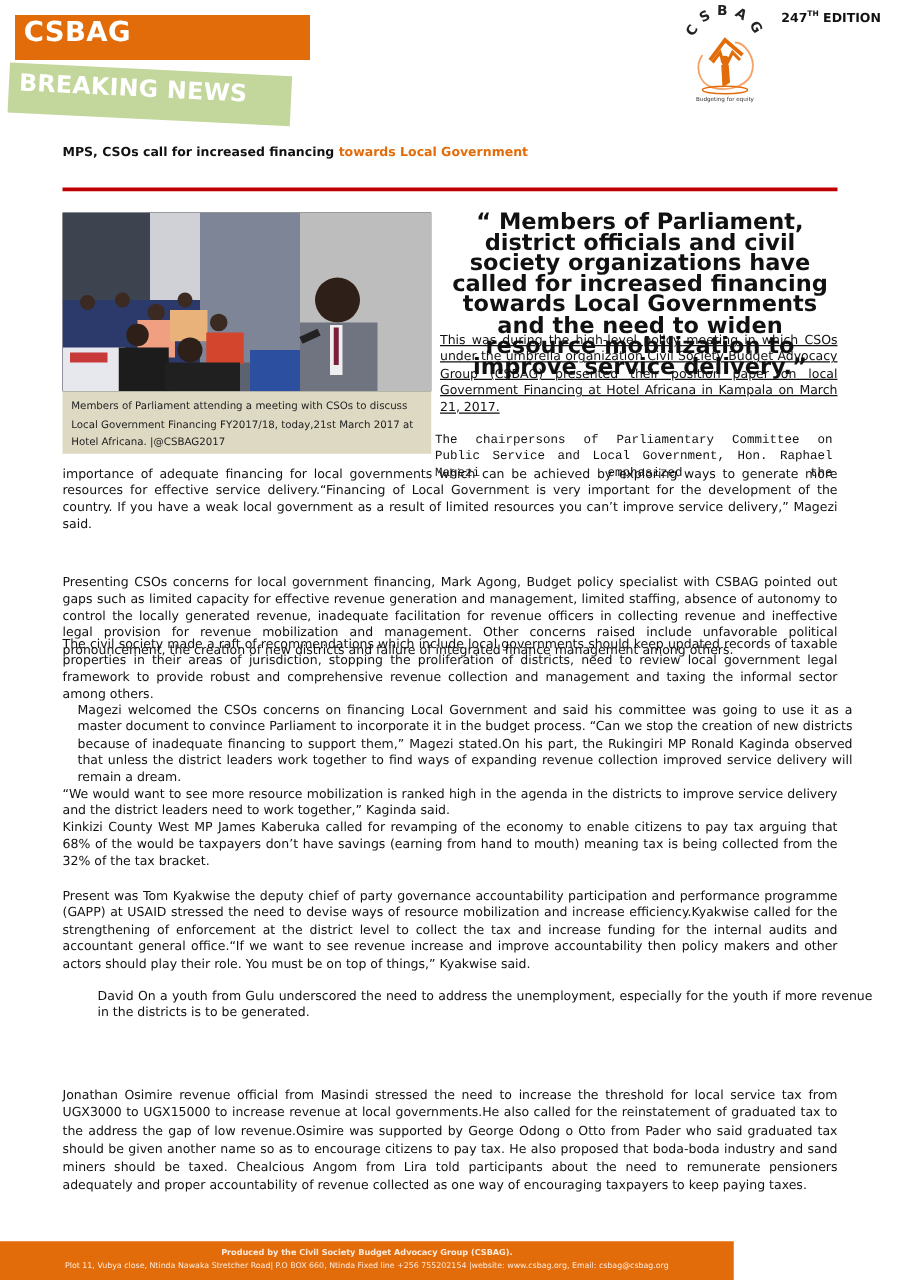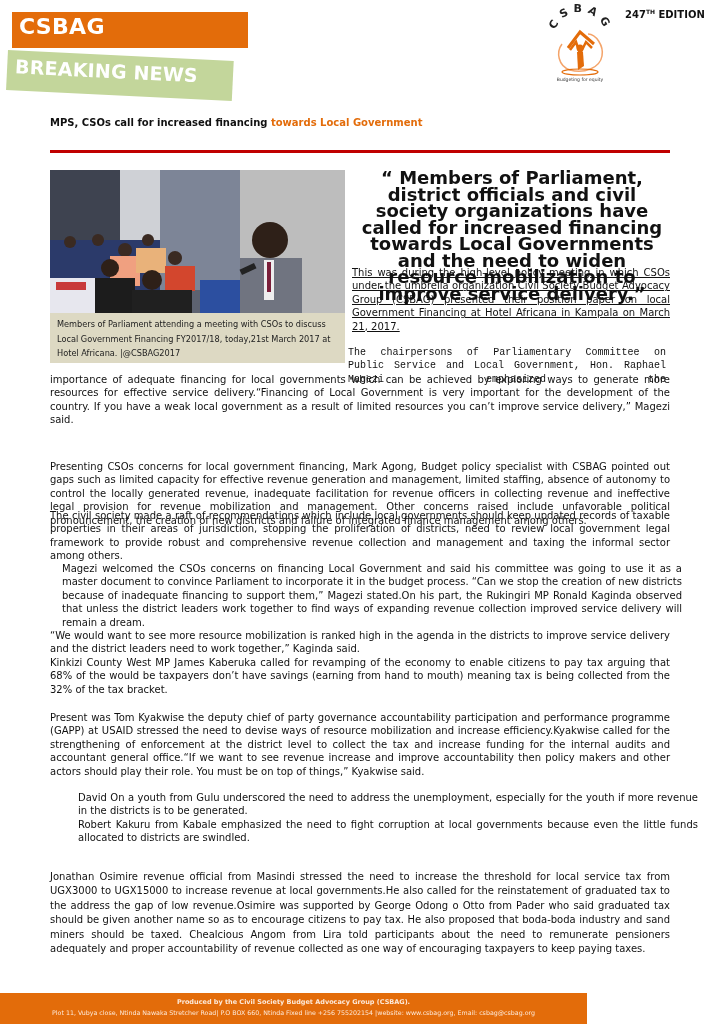--- a/index.html
+++ b/index.html
@@ -121,20 +121,19 @@
 <p class="para p3">Presenting CSOs concerns for local government financing, Mark Agong, Budget policy specialist with CSBAG pointed out gaps such as limited capacity for effective revenue generation and management, limited staffing, absence of autonomy to control the locally generated revenue, inadequate facilitation for revenue officers in collecting revenue and ineffective legal provision for revenue mobilization and management. Other concerns raised include unfavorable political pronouncement, the creation of new districts and failure of integrated finance management among others.</p>
 <p class="para p4">The civil society made a raft of recommendations which include local governments should keep updated records of taxable properties in their areas of jurisdiction, stopping the proliferation of districts, need to review local government legal framework to provide robust and comprehensive revenue collection and management and taxing the informal sector among others.</p>
 <p class="para p5">Magezi welcomed the CSOs concerns on financing Local Government and said his committee was going to use it as a master document to convince Parliament to incorporate it in the budget process. “Can we stop the creation of new districts because of inadequate financing to support them,” Magezi stated.On his part, the Rukingiri MP Ronald Kaginda observed that unless the district leaders work together to find ways of expanding revenue collection improved service delivery will remain a dream.</p>
 <div class="para p6">
   <div>“We would want to see more resource mobilization is ranked high in the agenda in the districts to improve service delivery and the district leaders need to work together,” Kaginda said.</div>
   <div>Kinkizi County West MP James Kaberuka called for revamping of the economy to enable citizens to pay tax arguing that 68% of the would be taxpayers don’t have savings (earning from hand to mouth) meaning tax is being collected from the 32% of the tax bracket.</div>
 </div>
 <p class="para p7">Present was Tom Kyakwise the deputy chief of party governance accountability participation and performance programme (GAPP) at USAID stressed the need to devise ways of resource mobilization and increase efficiency.Kyakwise called for the strengthening of enforcement at the district level to collect the tax and increase funding for the internal audits and accountant general office.“If we want to see revenue increase and improve accountability then policy makers and other actors should play their role. You must be on top of things,” Kyakwise said.</p>
 <div class="para p8">
   <div>David On a youth from Gulu underscored the need to address the unemployment, especially for the youth if more revenue in the districts is to be generated.</div>
-  <div>Robert Kakuru from Kabale emphasized the need to fight corruption at local governments because even the little funds allocated to districts are swindled.</div>
 </div>
 <p class="para p9">Jonathan Osimire revenue official from Masindi stressed the need to increase the threshold for local service tax from UGX3000 to UGX15000 to increase revenue at local governments.He also called for the reinstatement of graduated tax to the address the gap of low revenue.Osimire was supported by George Odong o Otto from Pader who said graduated tax should be given another name so as to encourage citizens to pay tax. He also proposed that boda-boda industry and sand miners should be taxed. Chealcious Angom from Lira told participants about the need to remunerate pensioners adequately and proper accountability of revenue collected as one way of encouraging taxpayers to keep paying taxes.</p>
 
 <div class="footer">
   <div class="l1">Produced by the Civil Society Budget Advocacy Group (CSBAG).</div>
   <div class="l2">Plot 11, Vubya close, Ntinda Nawaka Stretcher Road| P.O BOX 660, Ntinda Fixed line +256 755202154 |website: www.csbag.org, Email: csbag@csbag.org</div>
 </div>
 
 </body></html>

